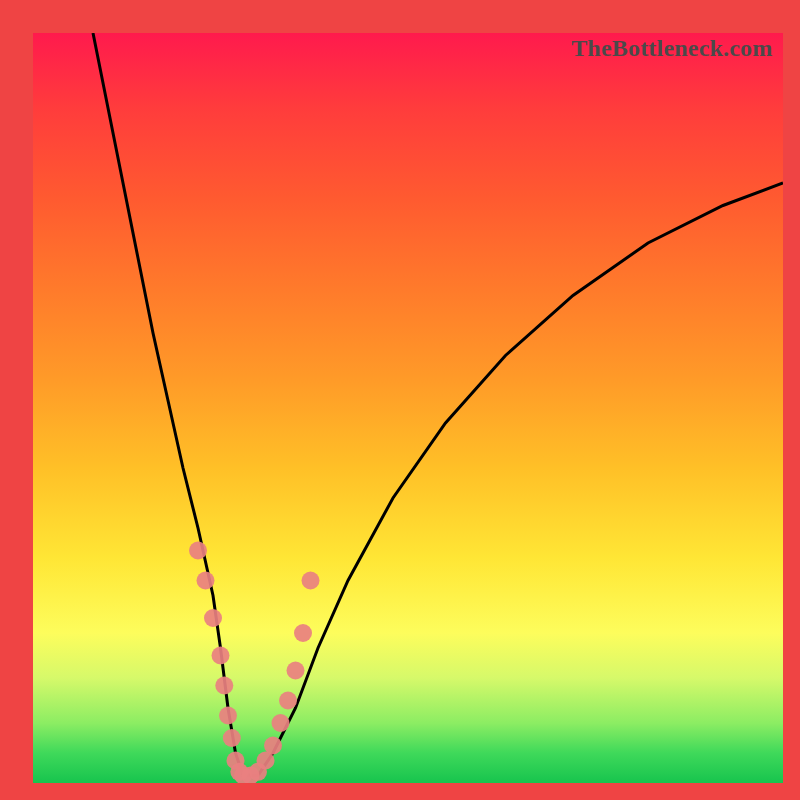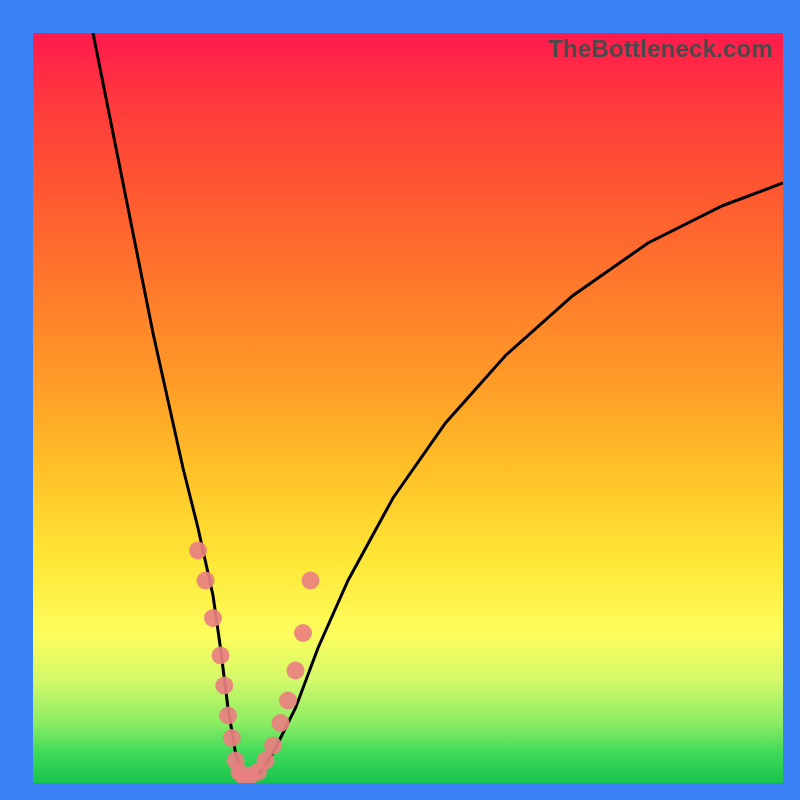--- a/index.html
+++ b/index.html
@@ -10,21 +10,22 @@
     overflow: hidden;
     background: #000;
     font-family: Arial, Helvetica, sans-serif;
   }
   .frame {
     position: absolute;
     left: 0;
     top: 0;
     width: 800px;
     height: 800px;
-    background: #3b82f6;
+    background: #ef4444;
+    font-family: Liberation Serif, serif;
   }
   .plot-area {
     position: absolute;
     left: 33px;
     top: 33px;
     width: 750px;
     height: 750px;
     
     background: linear-gradient(
       to bottom,

